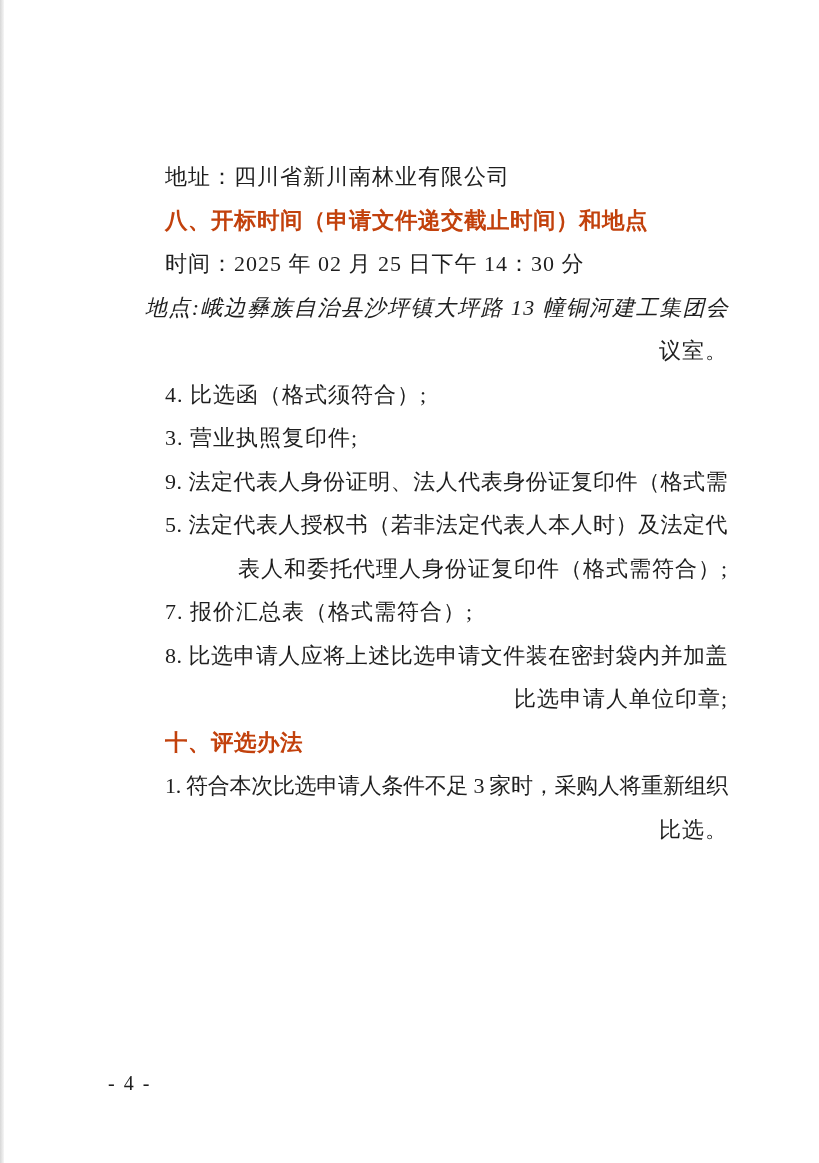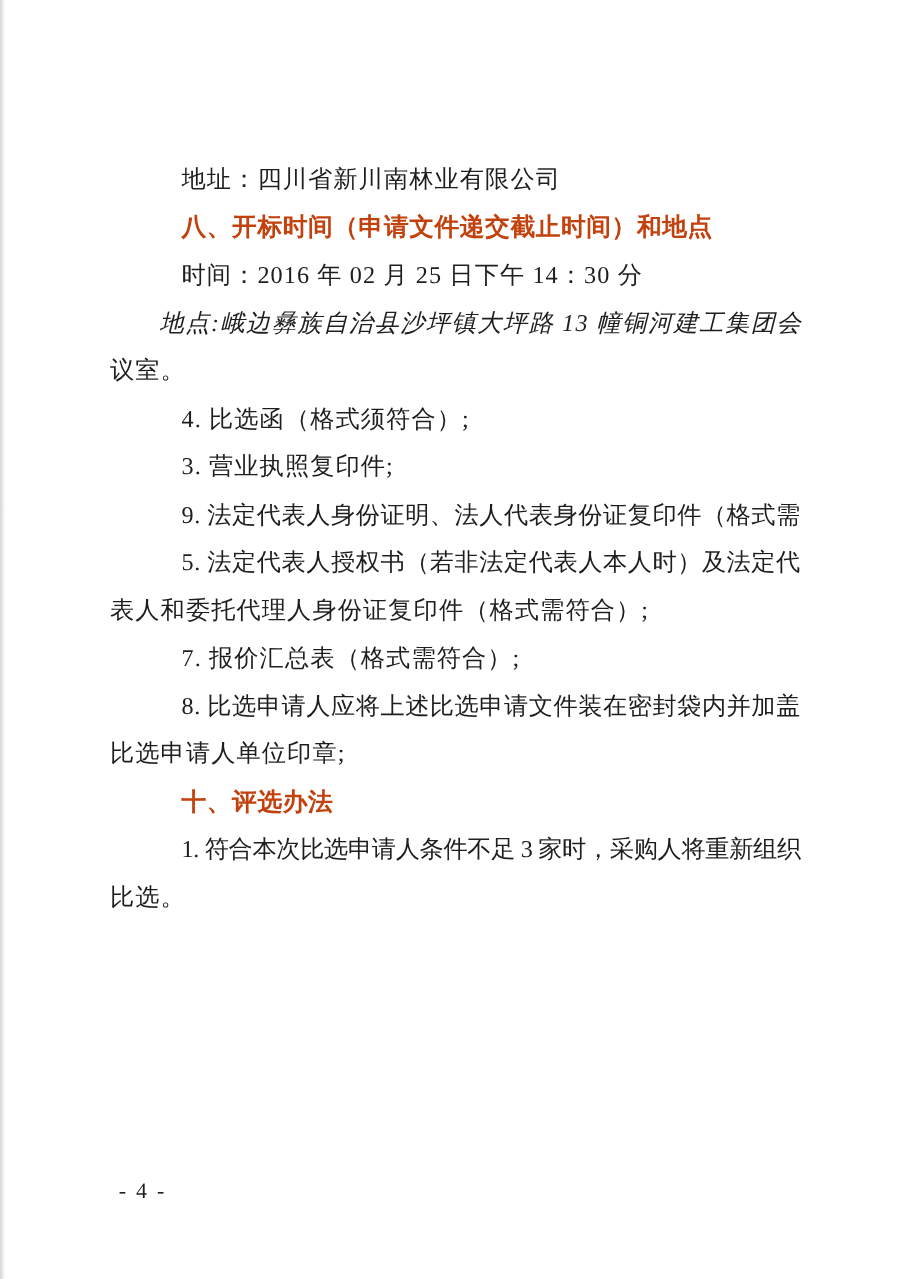--- a/index.html
+++ b/index.html
@@ -19,60 +19,60 @@
     position: absolute;
     left: 0;
     top: 0;
     width: 4px;
     height: 100%;
     background: linear-gradient(to right, #d7d7d7, #f6f6f6);
   }
   .content {
     position: absolute;
     left: 100px;
-    top: 141px;
+    top: 155px;
     width: 628px;
   }
   .line {
     height: 43.5px;
     line-height: 43.5px;
     font-size: 22px;
     letter-spacing: 1px;
     color: #1e1e1e;
     white-space: nowrap;
   }
   .line.heading {
     font-family: "Liberation Sans", sans-serif;
     font-weight: bold;
     font-size: 22.5px;
     letter-spacing: 0.5px;
     color: #c2410c;
   }
   .ind-first { padding-left: 65px; }
   .ind-small { padding-left: 45px; }
-  .ind-none  { padding-left: 0; }
+  .ind-none  { padding-left: 0; text-align: right; }
   .page-number {
     position: absolute;
     left: 108px;
     top: 1072px;
     font-size: 20px;
     letter-spacing: 2px;
     color: #1e1e1e;
     font-family: "Liberation Serif", serif;
   }
 </style>
 </head>
 <body>
 
 <div class="page">
   <div class="scan-edge"></div>
   <div class="content" id="content">
       <div class="line body ind-first"><span>地址：四川省新川南林业有限公司</span></div>
       <div class="line heading ind-first"><span>八、开标时间（申请文件递交截止时间）和地点</span></div>
-      <div class="line body ind-first"><span>时间：2016 年 02 月 25 日下午 14：30 分</span></div>
+      <div class="line body ind-first"><span>时间：2025 年 02 月 25 日下午 14：30 分</span></div>
       <div class="line body ind-small"><span style="letter-spacing: 1.35268px; font-style: italic;">地点:峨边彝族自治县沙坪镇大坪路 13 幢铜河建工集团会</span></div>
       <div class="line body ind-none"><span>议室。</span></div>
       <div class="line body ind-first"><span>4. 比选函（格式须符合）;</span></div>
       <div class="line body ind-first"><span>3. 营业执照复印件;</span></div>
       <div class="line body ind-first"><span style="letter-spacing: 0.481481px;">9. 法定代表人身份证明、法人代表身份证复印件（格式需</span></div>
       <div class="line body ind-first"><span style="letter-spacing: 0.481481px;">5. 法定代表人授权书（若非法定代表人本人时）及法定代</span></div>
       <div class="line body ind-none"><span>表人和委托代理人身份证复印件（格式需符合）;</span></div>
       <div class="line body ind-first"><span>7. 报价汇总表（格式需符合）;</span></div>
       <div class="line body ind-first"><span style="letter-spacing: 0.481481px;">8. 比选申请人应将上述比选申请文件装在密封袋内并加盖</span></div>
       <div class="line body ind-none"><span>比选申请人单位印章;</span></div>

